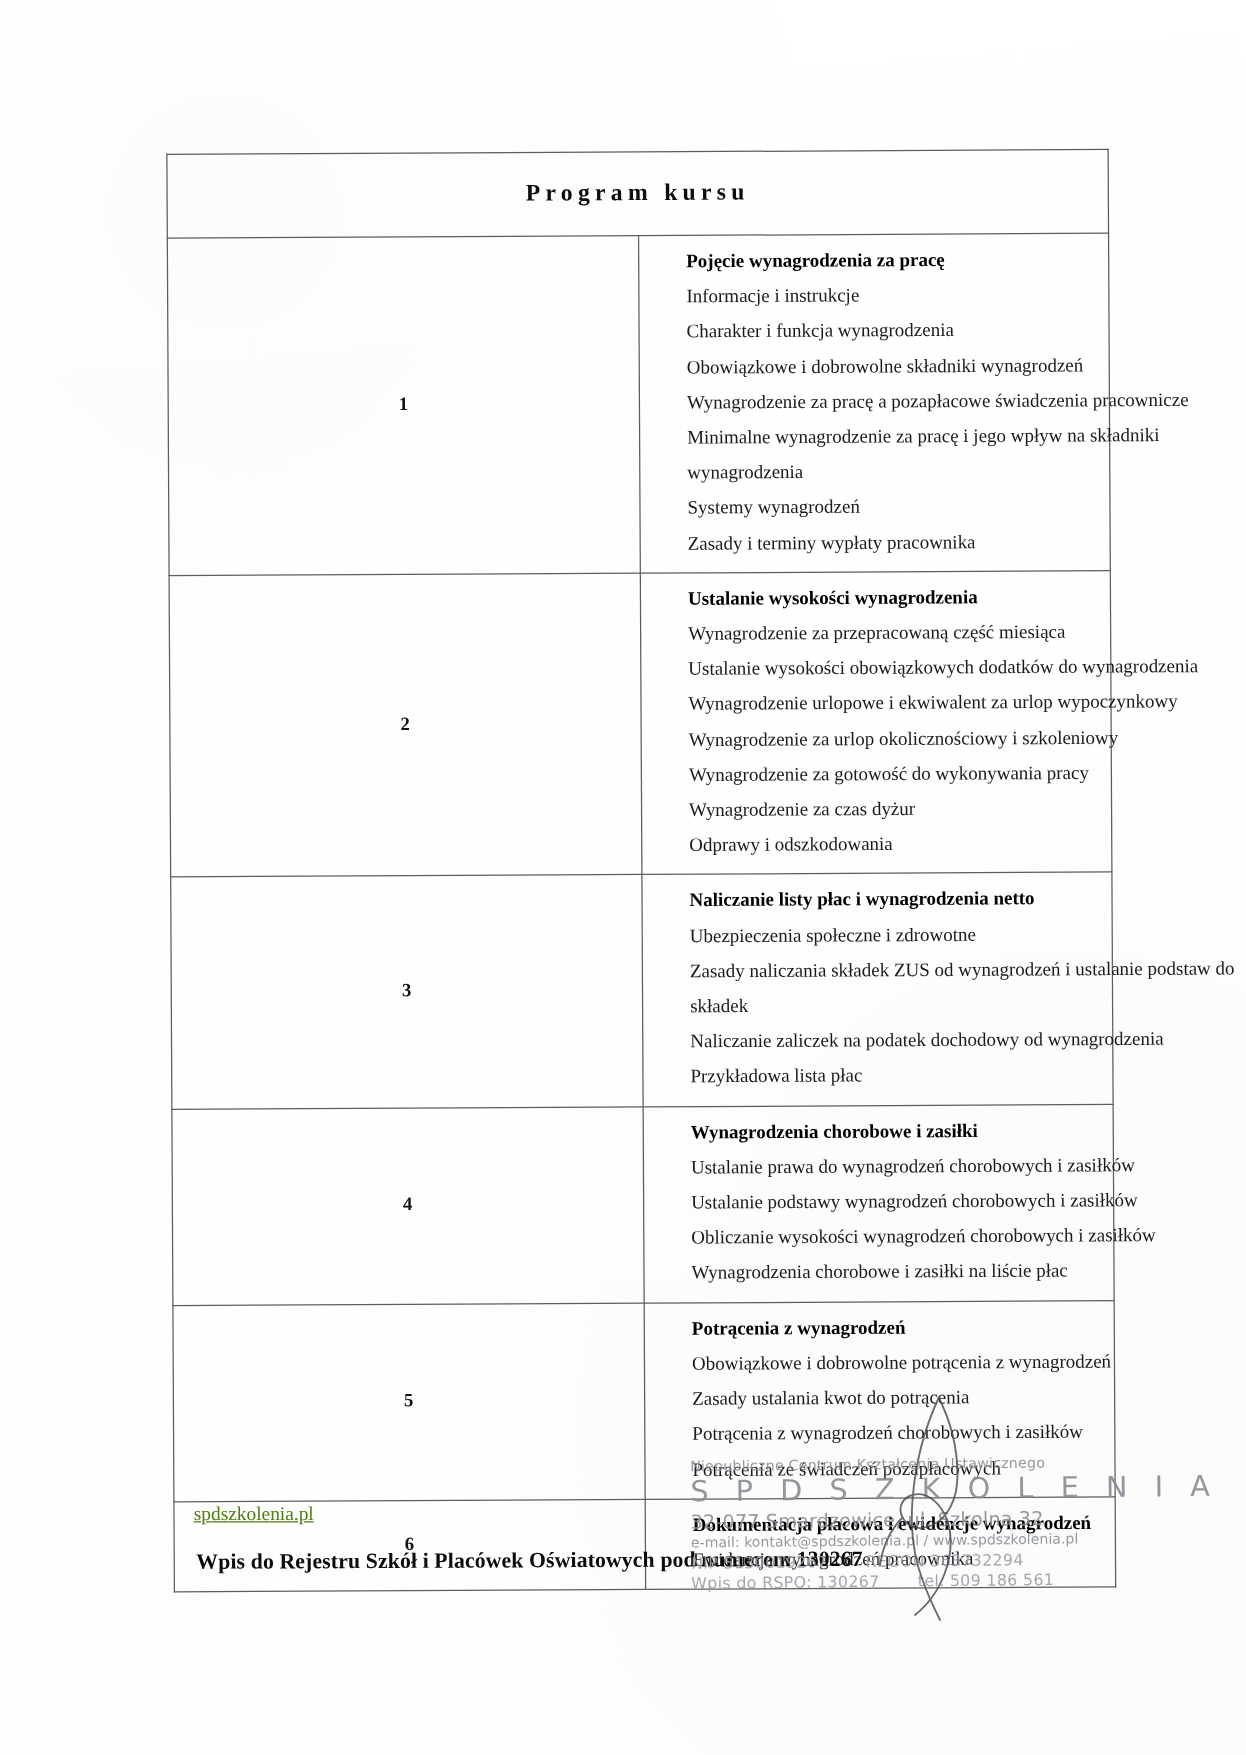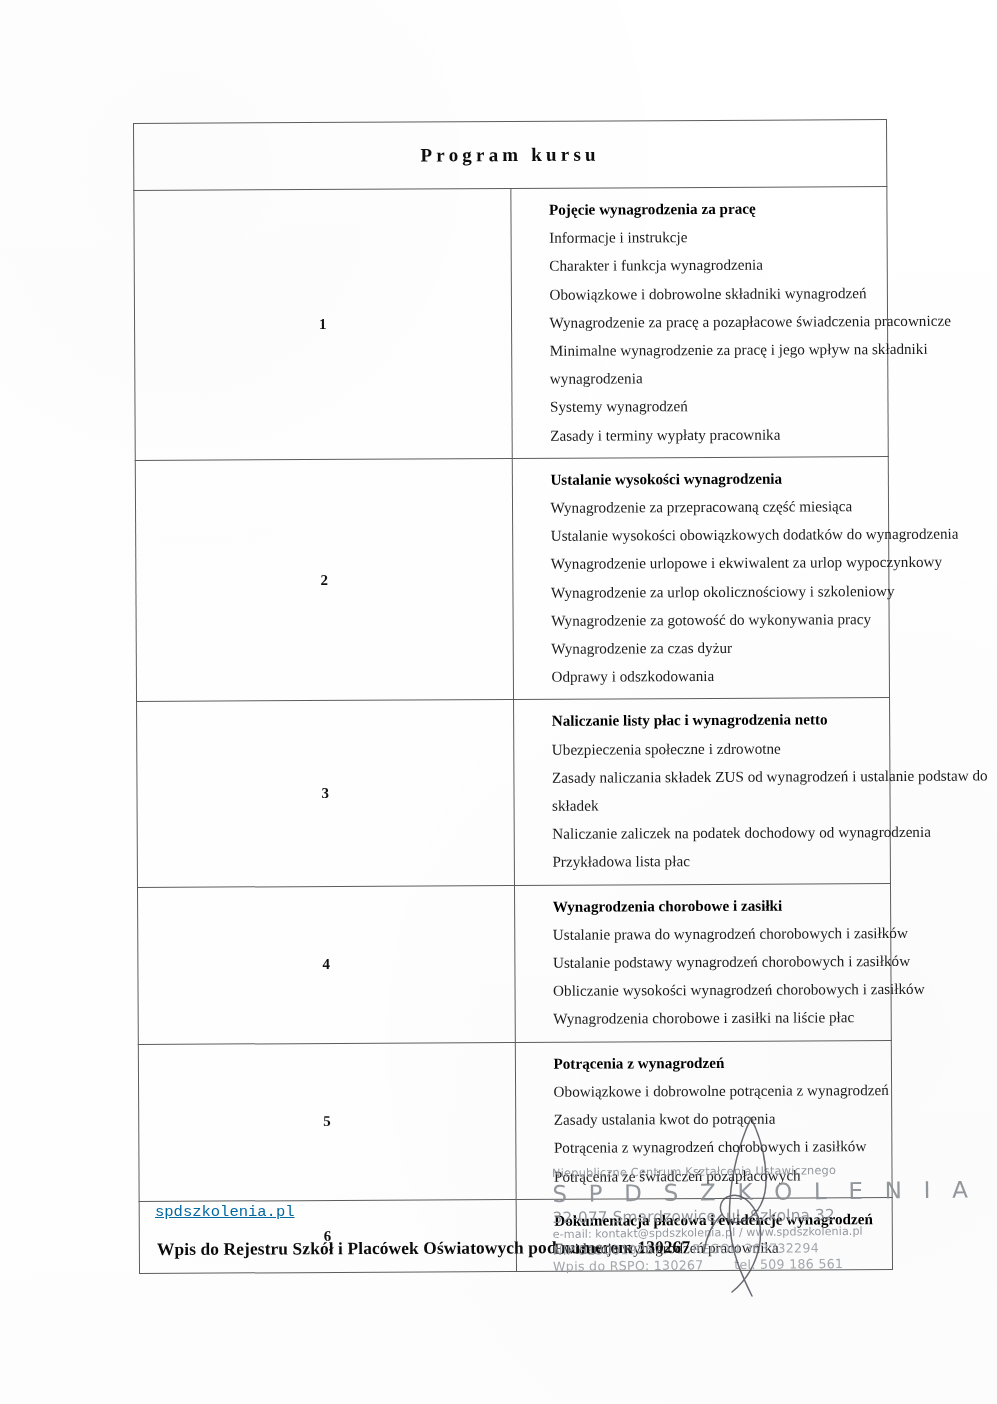--- a/index.html
+++ b/index.html
@@ -106,23 +106,23 @@
     top: 0;
     width: 997px;
     height: 1404px;
     pointer-events: none;
   }
   .site-link {
     position: absolute;
     left: 155px;
     top: 1203px;
     font-size: 15.5px;
-    color: #0369a1;
+    color: #4d7c0f;
     text-decoration: underline;
-    font-family: Liberation Mono, monospace;
+    font-family: Liberation Serif, serif;
     pointer-events: auto;
     text-align: right;
   }
   .registry-line {
     position: absolute;
     left: 157px;
     top: 1239px;
     font-size: 17.4px;
     font-weight: bold;
     color: #0b0b0b;

